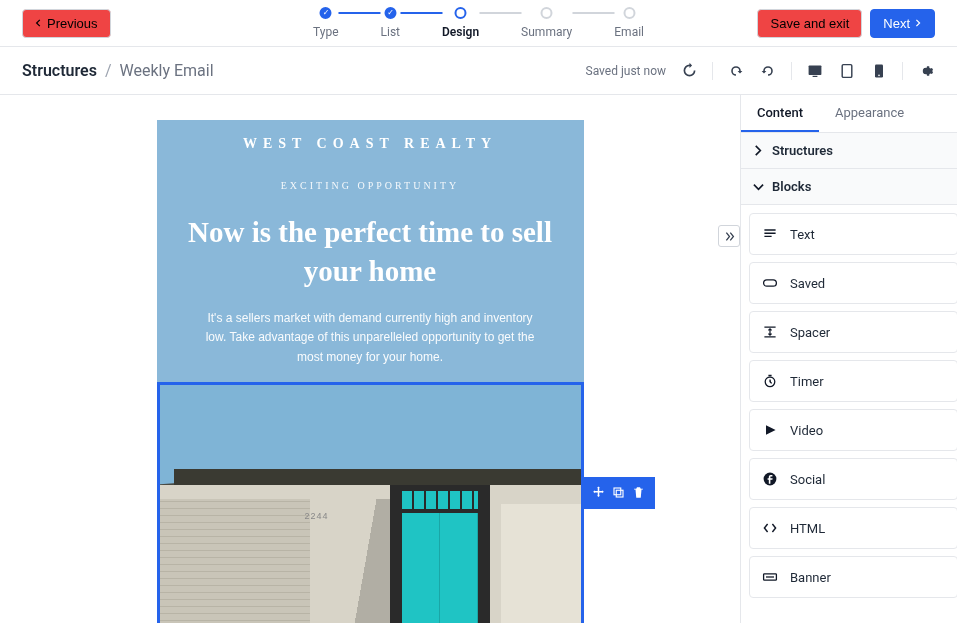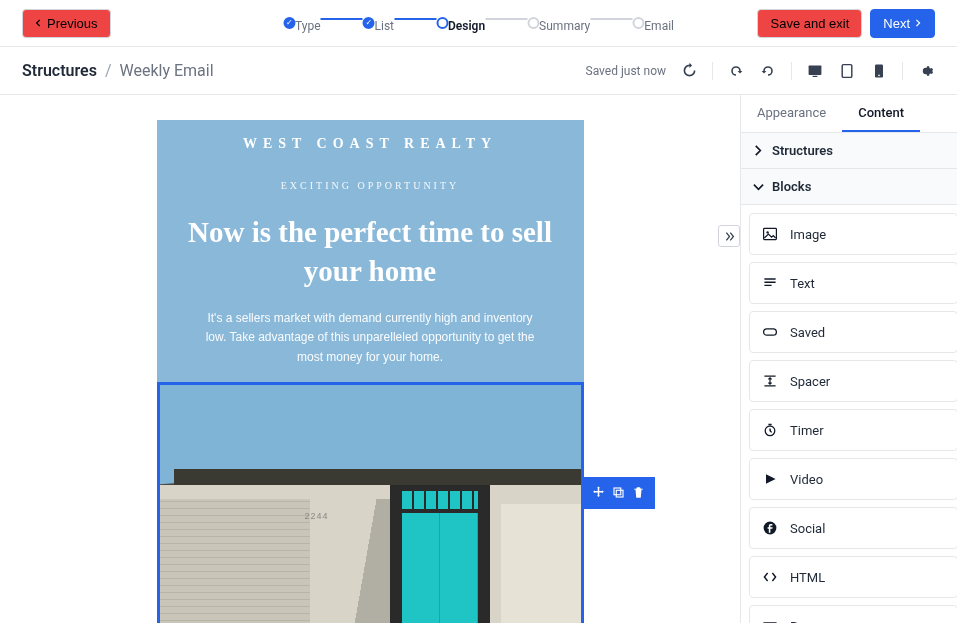--- a/index.html
+++ b/index.html
@@ -3,21 +3,21 @@
 <meta charset="utf-8">
 <style>
 * { box-sizing: border-box; margin: 0; padding: 0; }
 body { font-family: -apple-system, BlinkMacSystemFont, "Segoe UI", Roboto, sans-serif; font-size: 14px; color: #1f2937; background: #fff; width: 957px; height: 623px; overflow: hidden; }
 
 
 .topbar { display: flex; align-items: center; justify-content: space-between; padding: 10px 22px; border-bottom: 1px solid #e5e7eb; height: 47px; }
 .btn { border: 1px solid #d1d5db; background: #ef4444; border-radius: 4px; padding: 6px 12px; font-size: 13px; cursor: pointer; display: inline-flex; align-items: center; gap: 4px; }
 .btn-primary { background: #2563eb; color: #fff; border-color: #2563eb; }
 .stepper { display: flex; align-items: center; gap: 0; position: absolute; left: 50%; transform: translateX(-50%); }
-.step { display: flex; flex-direction: row; align-items: center; position: relative; }
+.step { display: flex; flex-direction: column; align-items: center; position: relative; }
 .step-dot { width: 12px; height: 12px; border-radius: 50%; border: 2px solid #2563eb; background: #fff; position: relative; z-index: 2; }
 .step-dot.done { background: #2563eb; }
 .step-dot.done::after { content: "✓"; color: #fff; font-size: 8px; position: absolute; top: -1px; left: 1px; }
 .step-dot.todo { border-color: #d1d5db; }
 .step-line { width: 42px; height: 2px; background: #2563eb; align-self: flex-start; margin-top: 5px; }
 .step-line.todo { background: #d1d5db; }
 .step-label { font-size: 12px; margin-top: 6px; color: #6b7280; }
 .step-label.active { color: #111827; font-weight: 600; }
 .chev { width: 8px; height: 8px; display: inline-block; }
 
@@ -225,22 +225,22 @@
   </div>
 
   <div class="collapse-panel">
     <svg viewBox="0 0 14 14" width="11" height="11">
         <path d="M3 2l4 5-4 5M8 2l4 5-4 5" fill="none" stroke="#374151" stroke-width="1.6"></path>
       </svg>
   </div>
 
   <div class="panel">
     <div class="tabs">
+      <div class="tab active">Content</div>
       <div class="tab">Appearance</div>
-      <div class="tab active">Content</div>
     </div>
 
     <div class="accordion">
       <div class="acc-header">
         <svg viewBox="0 0 12 12" width="11" height="11">
             <path d="M3 1l5 5-5 5" fill="none" stroke="#111827" stroke-width="1.8"></path>
           </svg>
         <span>Structures</span>
       </div>
     </div>
@@ -250,28 +250,20 @@
         <svg viewBox="0 0 12 12" width="11" height="11">
             <path d="M1 4l5 5 5-5" fill="none" stroke="#111827" stroke-width="1.8"></path>
           </svg>
         <span>Blocks</span>
       </div>
     </div>
 
     <div class="blocks">
       <div class="block-item">
         <svg viewBox="0 0 20 20">
-            <rect x="2" y="3" width="16" height="14" rx="1" fill="none" stroke="#111827" stroke-width="1.5"></rect>
-            <circle cx="7" cy="8" r="1.5" fill="#111827"></circle>
-            <path d="M3 15l5-5 4 4 2-2 3 3" fill="none" stroke="#111827" stroke-width="1.5"></path>
-          </svg>
-        <span>Image</span>
-      </div>
-      <div class="block-item">
-        <svg viewBox="0 0 20 20">
             <path d="M3 5h14M3 9h14M3 13h9" stroke="#111827" stroke-width="1.8"></path>
           </svg>
         <span>Text</span>
       </div>
       <div class="block-item">
         <svg viewBox="0 0 20 20">
             <rect x="2" y="6" width="16" height="8" rx="4" fill="none" stroke="#111827" stroke-width="1.6"></rect>
           </svg>
         <span>Saved</span>
       </div>

